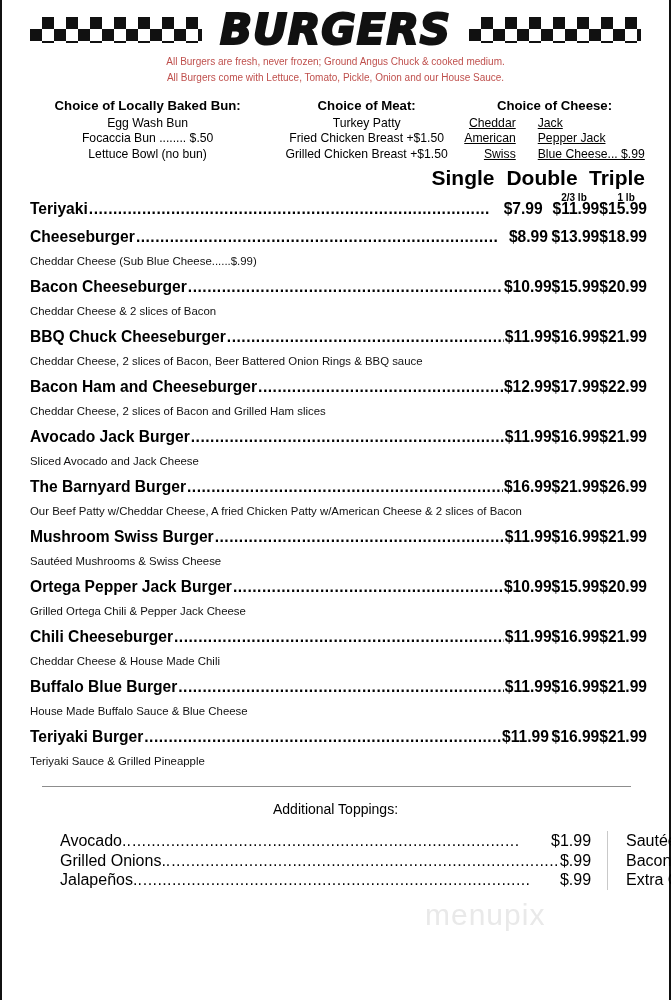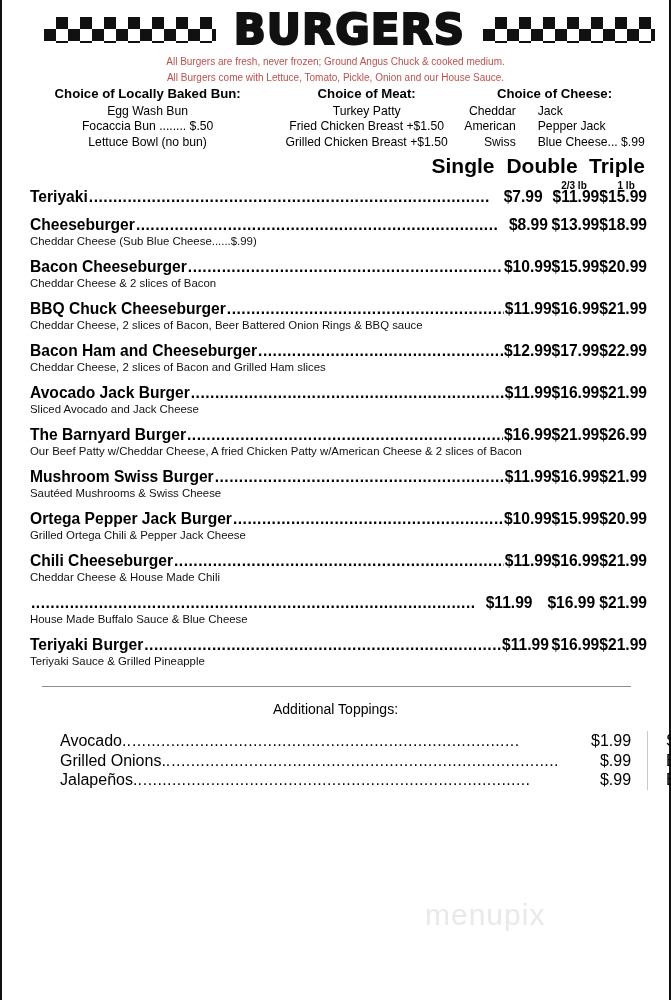--- a/index.html
+++ b/index.html
@@ -21,23 +21,24 @@
     border-right: 2px solid #111;
     padding: 0 14px;
   }
 
   
   .header {
     position: relative;
     height: 52px;
     display: flex;
     align-items: center;
-    justify-content: flex-end;
+    justify-content: center;
     gap: 16px;
     padding-top: 8px;
+    font-style: italic;
   }
   .checker {
     flex: 0 0 auto;
     width: 172px;
     height: 26px;
     background-color: #fff;
     background-image:
       linear-gradient(45deg, #111 25%, transparent 25%, transparent 75%, #111 75%),
       linear-gradient(45deg, #111 25%, transparent 25%, transparent 75%, #111 75%);
     background-size: 24px 24px;
@@ -60,36 +61,38 @@
     text-align: center;
     color: #bf4f4c;
     font-size: 10px;
     line-height: 16px;
     margin-top: 2px;
   }
 
   
   .choices {
     display: flex;
+    margin-top: 12px;
     padding: 0 8px;
   }
   .choice-col { font-size: 12.2px; line-height: 15.5px; }
   .choice-col.bun   { width: 254px; text-align: center; }
   .choice-col.meat  { width: 196px; text-align: center; }
   .choice-col.chz   { width: 190px; }
   .choice-head {
     font-weight: 700;
     font-size: 13.2px;
     margin-bottom: 2px;
     text-align: center;
   }
   .cheese-grid {
     display: flex;
     justify-content: center;
     gap: 22px;
+    text-decoration: underline;
   }
   .cheese-grid .c-left  { text-align: right; }
   .cheese-grid .c-right { text-align: left; }
 
   
   .price-head {
     display: flex;
     justify-content: flex-end;
     align-items: flex-end;
     font-weight: 700;
@@ -136,21 +139,21 @@
     top: -11px;
     left: 6px; right: 0;
     text-align: center;
     font-size: 10px;
     font-weight: 700;
     letter-spacing: 0;
   }
   .item-desc {
     font-size: 11.4px;
     line-height: 14px;
-    margin-top: 0px;
+    margin-top: 8px;
     color: #111;
     font-weight: 400;
   }
 
   
   .rule {
     height: 1px;
     background: #8d8d8d;
     margin: 18px 24px 0 26px;
   }
@@ -177,21 +180,21 @@
     align-items: baseline;
   }
   .top-name { white-space: nowrap; }
   .top-dots {
     flex: 1 1 auto;
     overflow: hidden;
     white-space: nowrap;
     letter-spacing: 0.4px;
     margin: 0 1px;
   }
-  .top-price { white-space: nowrap; text-align: left; margin-left: 40px; }
+  .top-price { white-space: nowrap; text-align: left; }
 
   
   .watermark {
     position: absolute;
     left: 423px;
     top: 898px;
     font-size: 30px;
     letter-spacing: 1px;
     color: #e9e9e9;
     font-weight: 400;
@@ -349,20 +352,21 @@
           <span class="item-name">Chili Cheeseburger</span>
           <span class="dots">........................................................................................................................</span>
           <span class="price single"><span>$11.99</span></span>
           <span class="price double"><span>$16.99</span></span>
           <span class="price triple"><span>$21.99</span></span>
         </div>
         <div class="item-desc">Cheddar Cheese &amp; House Made Chili</div>
       </div>
       <div class="item">
         <div class="item-line">
+          <span class="item-name">Buffalo Blue Burger</span>
           <span class="dots">........................................................................................................................</span>
           <span class="price single"><span>$11.99</span></span>
           <span class="price double"><span>$16.99</span></span>
           <span class="price triple"><span>$21.99</span></span>
         </div>
         <div class="item-desc">House Made Buffalo Sauce &amp; Blue Cheese</div>
       </div>
       <div class="item">
         <div class="item-line">
           <span class="item-name">Teriyaki Burger</span>

